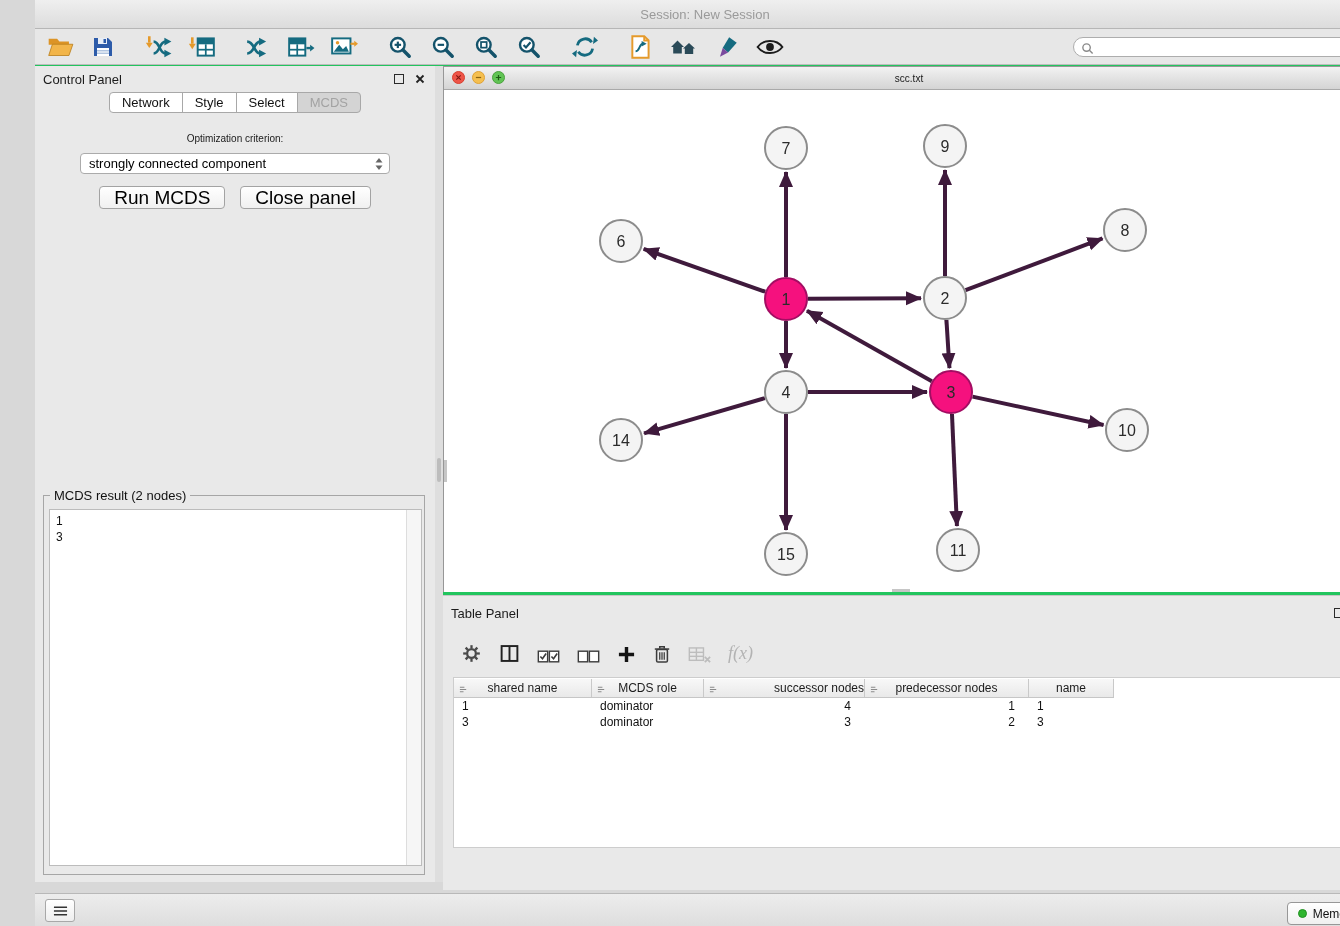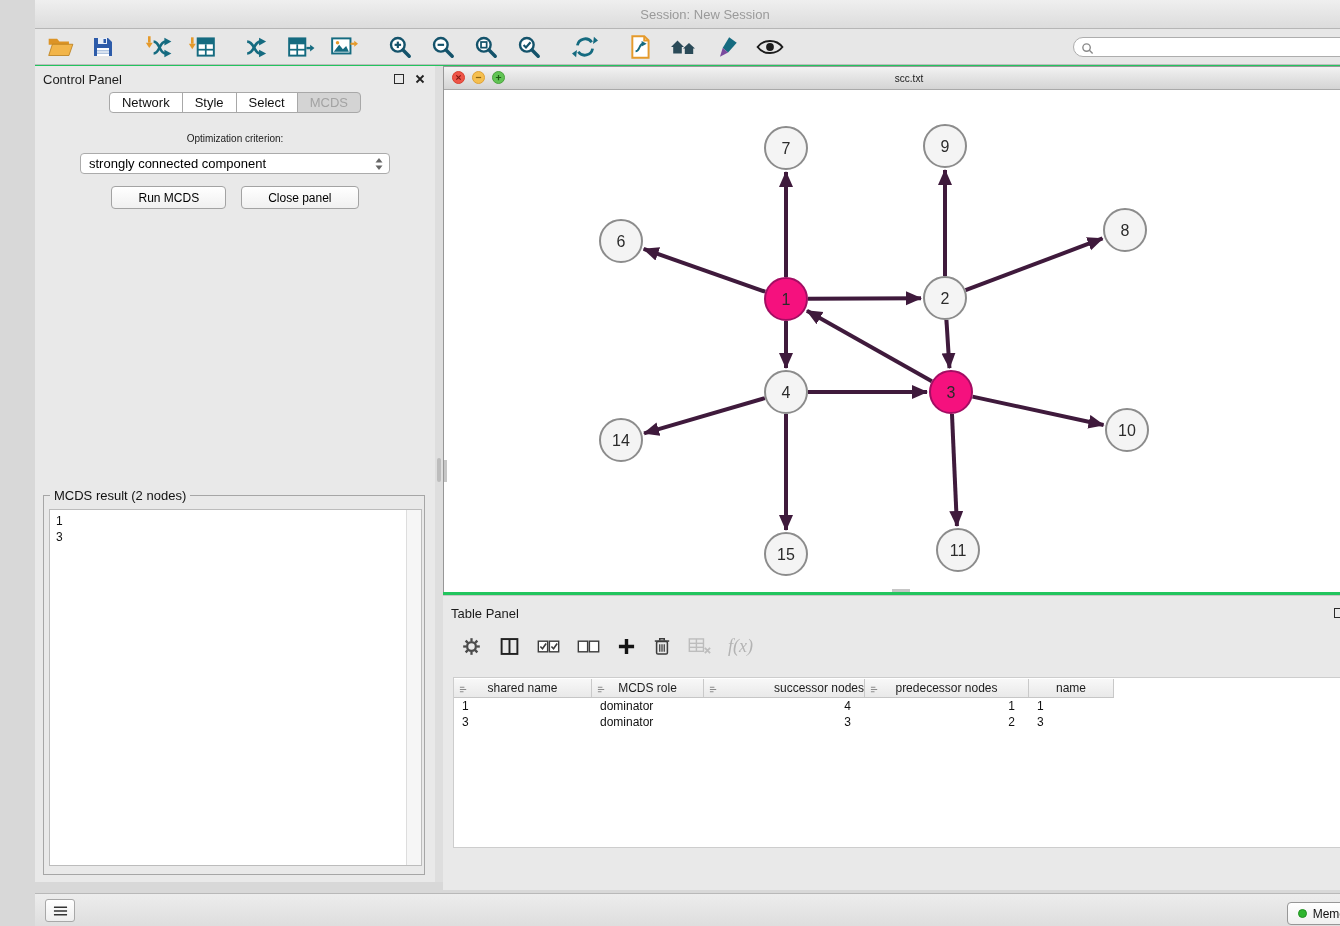--- a/index.html
+++ b/index.html
@@ -34,22 +34,22 @@
   .seg .tab{background:#fff;border:1px solid #a8a8a8;padding:2px 12px;font-size:13px;
     color:#111;margin-left:-1px;cursor:default;}
   .seg .tab:first-child{border-radius:4px 0 0 4px;margin-left:0;}
   .seg .tab:last-child{border-radius:0 4px 4px 0;}
   .seg .tab.active{background:#d4d4d4;color:#a3a3a3;}
   .opt-label{margin-top:20px;text-align:center;font-size:10px;color:#1a1a1a;}
   .dropdown{margin:9px auto 0;width:310px;height:21px;background:#fff;border:1px solid #ababab;
     border-radius:4px;display:flex;align-items:center;padding:0 6px 0 8px;font-size:13px;box-sizing:border-box;}
   .dropdown .dd-label{flex:1;}
   .btn-row{margin-top:12px;display:flex;justify-content:center;gap:15px;}
-  .pbtn{height:21px;padding:0 26px;background:linear-gradient(#ffffff,#f0f0f0);
-    border:1px solid #a3a3a3;border-radius:4px;font-size:12px;display:flex;align-items:center;}
+  .pbtn{height:21px;padding:0 14px;background:linear-gradient(#ffffff,#f0f0f0);
+    border:1px solid #a3a3a3;border-radius:4px;font-size:19px;display:flex;align-items:center;}
   .result-group{position:absolute;left:8px;top:429px;width:382px;height:380px;
     border:1px solid #a6a6a6;box-sizing:border-box;}
   .result-title{position:absolute;left:6px;top:-8px;background:#e9e9e9;padding:0 4px;font-size:13px;color:#111;}
   .result-area{position:absolute;left:5px;top:13px;right:2px;bottom:8px;background:#fff;
     border:1px solid #bcbcbc;overflow:hidden;}
   .result-lines{padding:3px 0 0 6px;font-size:12px;line-height:16px;color:#111;}
   .result-scroll{position:absolute;right:0;top:0;bottom:0;width:14px;background:#f6f6f6;border-left:1px solid #ddd;}
 
   
   .v-divider{position:absolute;left:400px;top:66px;width:8px;height:816px;background:#dedede;}
@@ -67,21 +67,21 @@
   .light.red{background:#ee5448;border:1px solid #d6402f;box-sizing:border-box;}
   .light.yellow{background:#f5bf4f;border:1px solid #dfa236;box-sizing:border-box;}
   .light.green{background:#61c454;border:1px solid #4aa13d;box-sizing:border-box;}
   .net-canvas{position:relative;width:930px;height:502px;background:#fff;overflow:hidden;}
   .scroll-mark-v{position:absolute;left:0;top:370px;width:3px;height:22px;background:#c6c6c6;}
   .scroll-mark-h{position:absolute;left:448px;bottom:0;width:18px;height:3px;background:#c6c6c6;}
 
   
   .table-panel{position:absolute;left:408px;top:595px;width:932px;height:295px;background:#e9e9e9;
     border-top:1px solid #c6c6c6;box-sizing:border-box;}
-  .tp-toolbar{position:absolute;left:18px;top:32px;height:36px;display:flex;align-items:center;gap:17px;}
+  .tp-toolbar{position:absolute;left:18px;top:32px;height:36px;display:flex;align-items:flex-end;gap:17px;}
   .tp-ic{display:flex;align-items:center;justify-content:center;}
   .fx{font-family:"Liberation Serif",serif;font-style:italic;font-size:18px;color:#b3b3b3;}
   .table-area{position:absolute;left:10px;right:8px;top:81px;height:169px;background:#fff;
     border:1px solid #cdcdcd;overflow:hidden;}
   .thead{display:inline-flex;height:18px;border-bottom:1px solid #c6c6c6;}
   .th{position:relative;background:linear-gradient(#f8f8f8,#e9e9e9);border-right:1px solid #c9c9c9;
     font-size:12px;color:#1c1c1c;display:flex;align-items:center;justify-content:center;box-sizing:border-box;}
   .sort-ic{position:absolute;left:5px;top:4px;}
   .trow{display:flex;height:16px;align-items:center;}
   .td{font-size:12px;color:#111;box-sizing:border-box;padding-left:8px;overflow:hidden;white-space:nowrap;}

